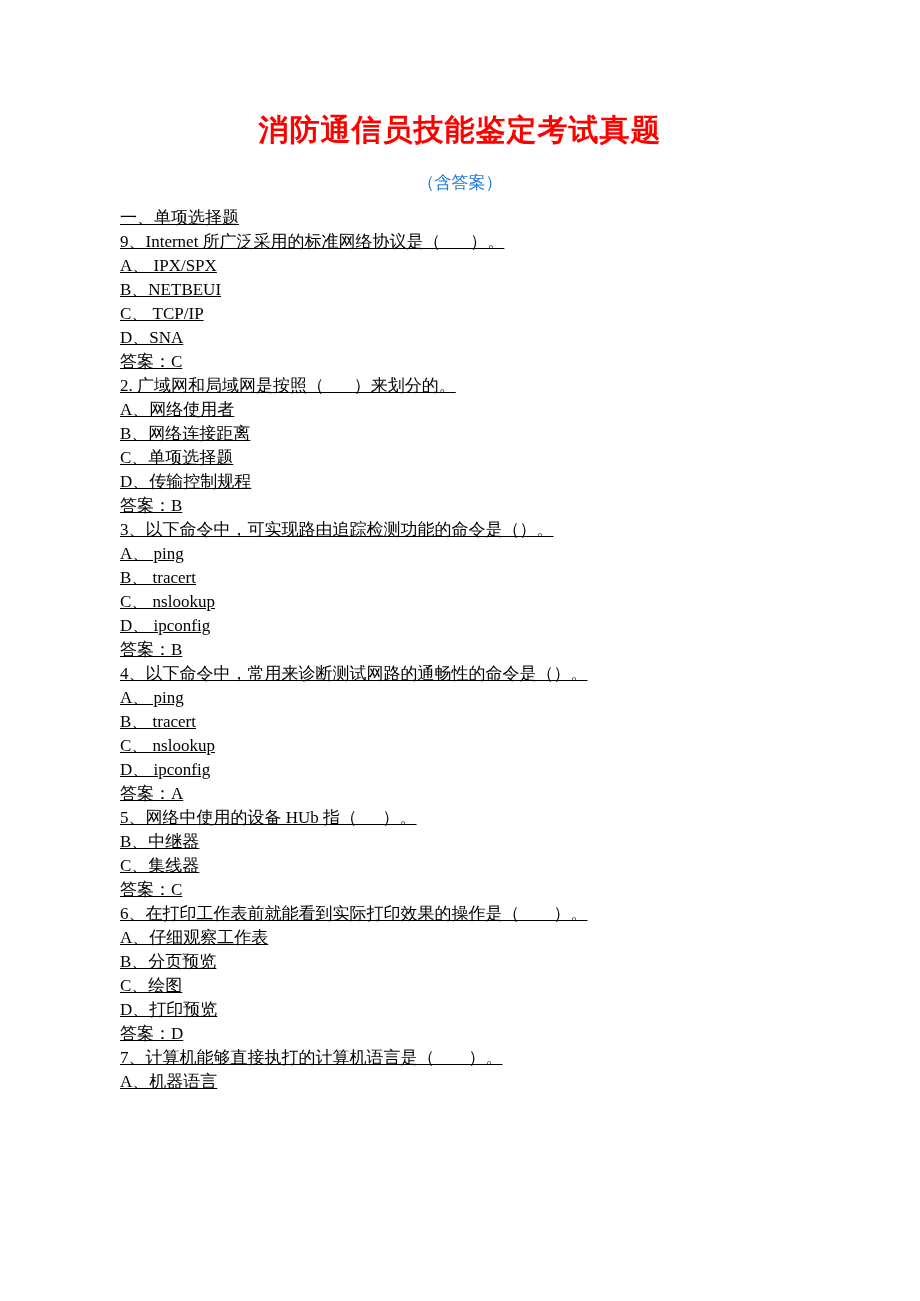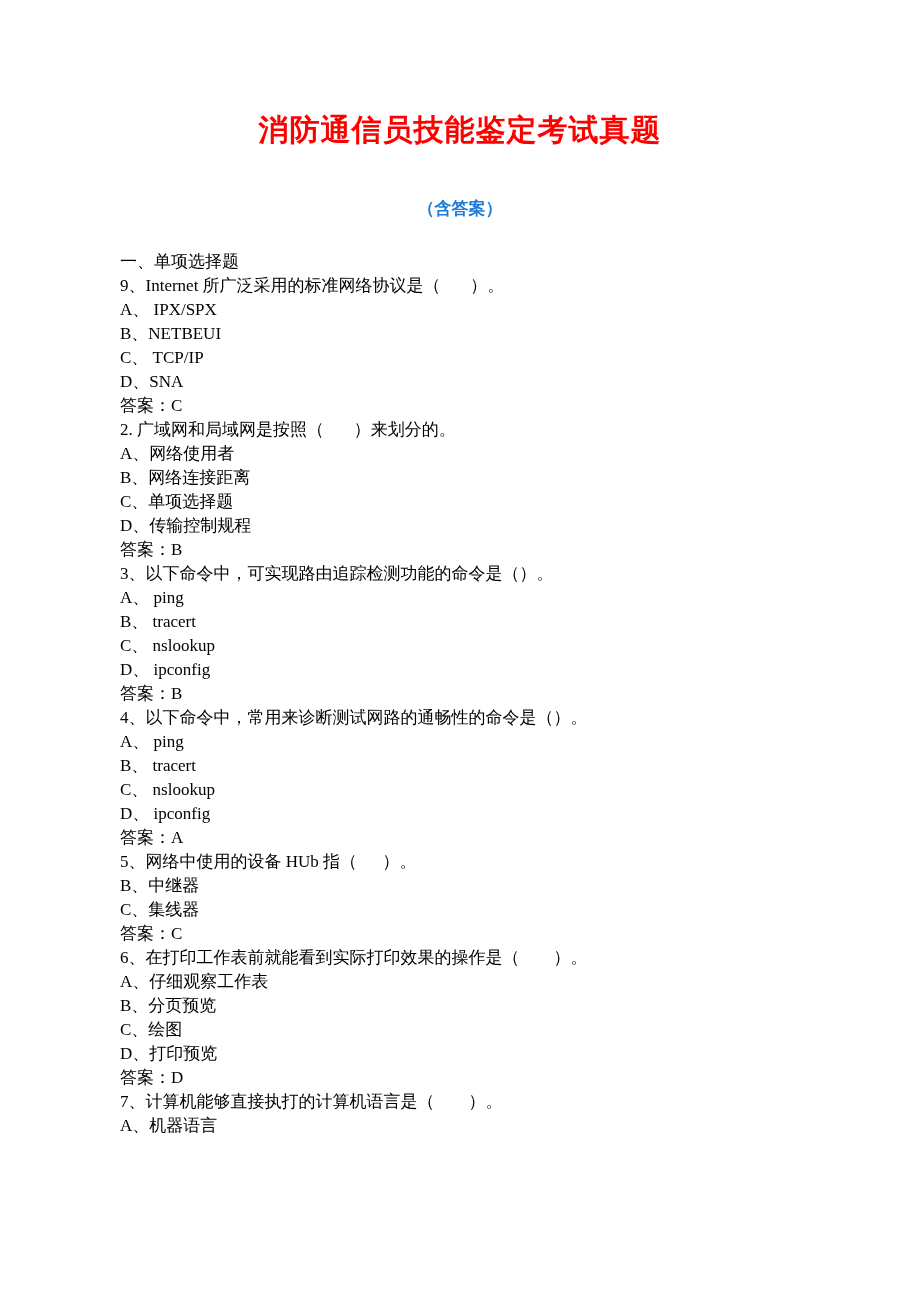--- a/index.html
+++ b/index.html
@@ -13,38 +13,39 @@
     padding: 110px 120px 60px 120px;
     box-sizing: border-box;
   }
   .title {
     text-align: center;
     color: #ff0000;
     font-family: "SimHei", "黑体", sans-serif;
     font-size: 30px;
     font-weight: bold;
     letter-spacing: 1px;
-    margin-bottom: 46px;
+    margin-bottom: 20px;
   }
   .subtitle {
     text-align: center;
     color: #1e7bd6;
     font-family: "SimHei", "黑体", sans-serif;
     font-size: 17px;
-    font-weight: bold;
-    margin-bottom: 30px;
+    font-weight: normal;
+    margin-bottom: 12px;
   }
   .section-header,
   .q-line,
   .opt-line,
   .ans-line {
     font-size: 17px;
     line-height: 24px;
     color: #000000;
     white-space: pre;
+    text-decoration: underline;
   }
 </style>
 </head>
 <body>
 
 <div class="page">
   <div class="title">消防通信员技能鉴定考试真题</div>
   <div class="subtitle">（含答案）</div>
   <div class="section-header">一、单项选择题</div>
   <div id="questions">

